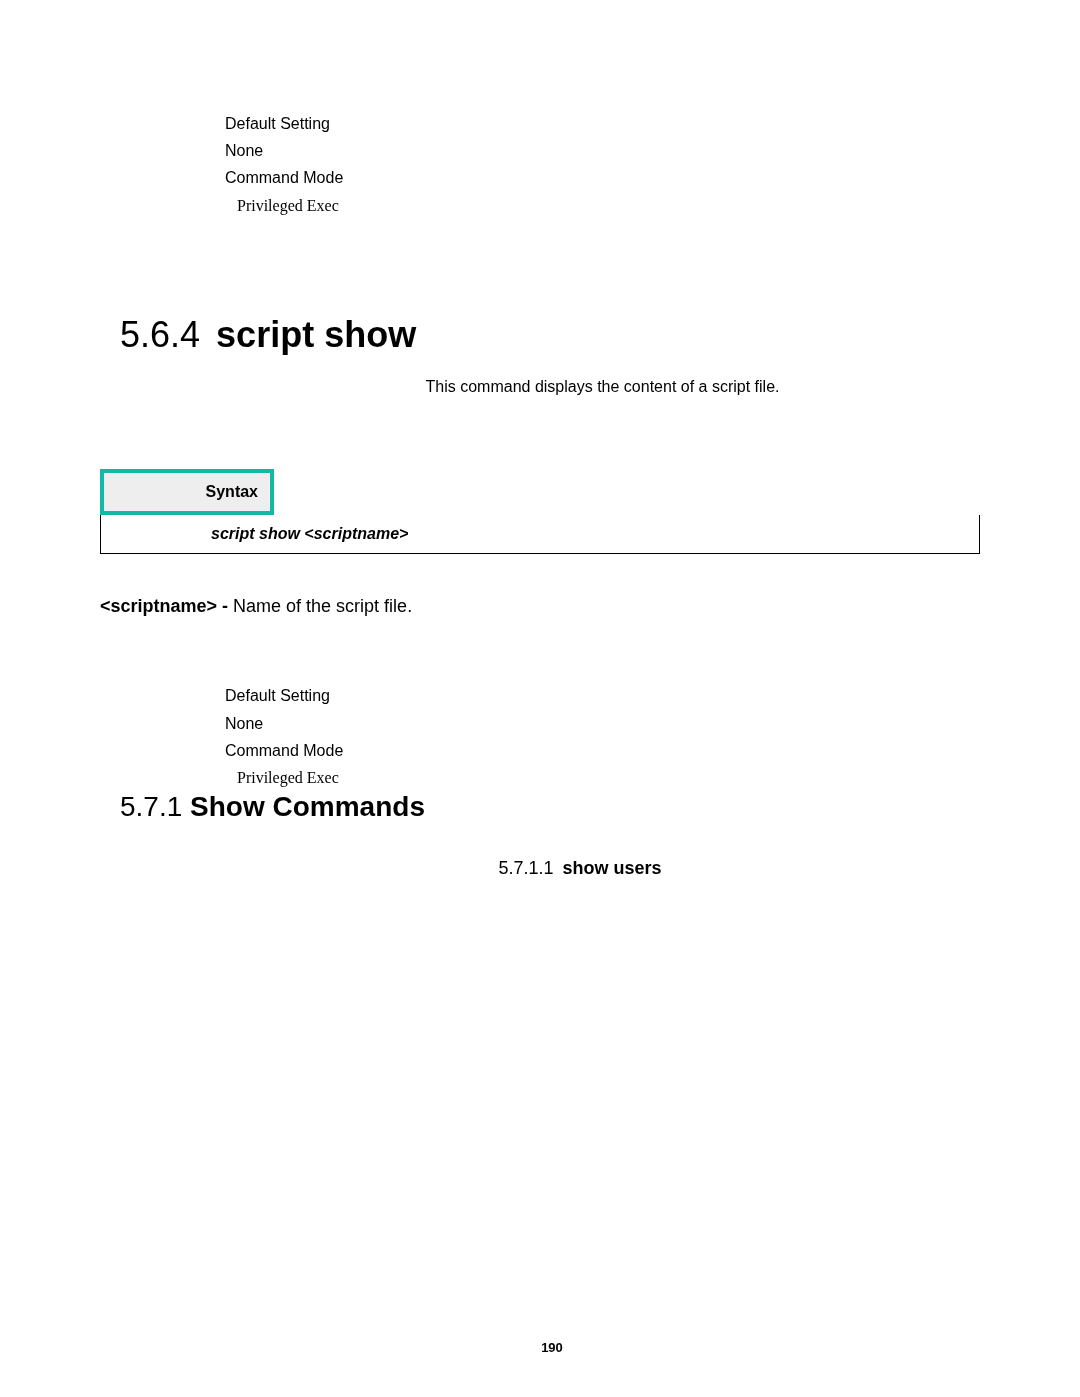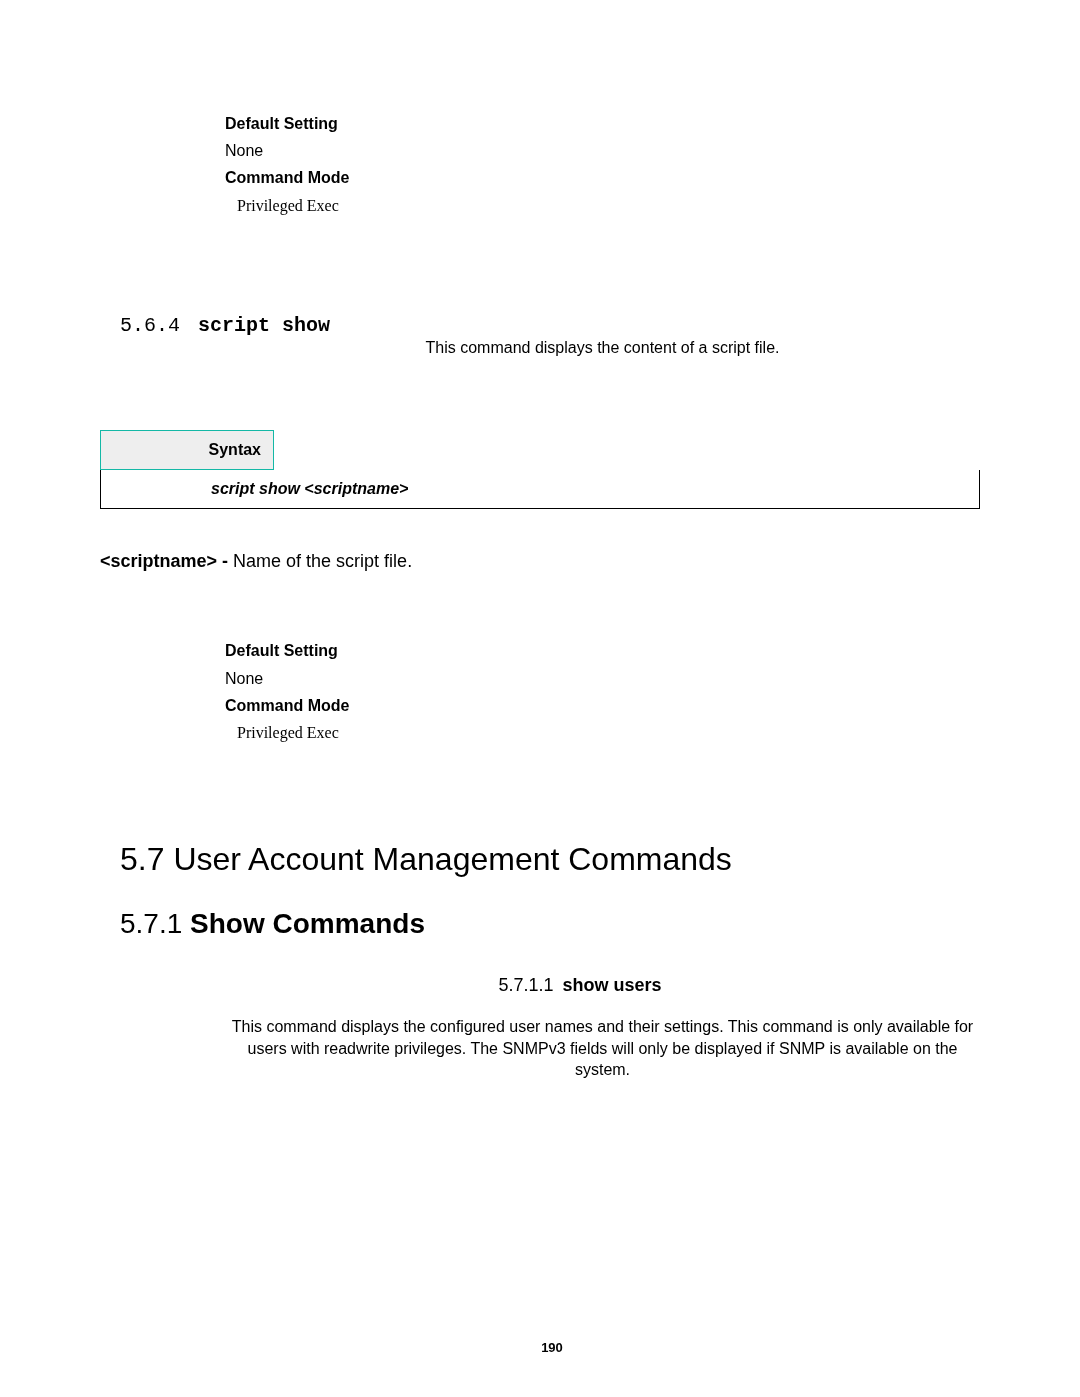--- a/index.html
+++ b/index.html
@@ -19,53 +19,53 @@
       padding: 110px 100px 60px 100px;
       position: relative;
       height: 100%;
     }
     .block-top {
       margin-left: 125px;
       font-size: 16px;
       line-height: 1.7;
     }
     .bold {
-      font-weight: bold;
+      font-weight: normal;
     }
     .indent {
       margin-left: 12px;
       font-family: Liberation Serif, serif;
     }
     .h2 {
-      font-size: 20px;
+      font-size: 36px;
       font-weight: normal;
       margin-top: 95px;
+      margin-bottom: 20px;
       margin-left: 20px;
-      font-family: Liberation Mono, monospace;
     }
     .h2 .num {
       font-weight: normal;
       margin-right: 6px;
     }
     .h2 .title {
       font-weight: bold;
     }
     .para {
       margin-left: 125px;
       font-size: 16px;
       line-height: 1.35;
       text-align: center;
     }
     .syntax-box {
       margin-top: 72px;
       margin-left: 0;
       width: 100%;
     }
     .syntax-header {
-      border: 1px solid #14b8a6;
+      border: 4px solid #14b8a6;
       background: #eeeeee;
       display: inline-block;
       padding: 10px 12px 10px 12px;
       font-weight: bold;
       font-size: 16px;
       width: 174px;
       text-align: right;
     }
     .syntax-body {
       border: 1px solid #000;
@@ -161,32 +161,27 @@
     <span class="pname">&lt;scriptname&gt; -</span><span> Name of the script file.</span>
   </div>
 
   <div class="block-mid">
     <div class="bold">Default Setting</div>
     <div>None</div>
     <div class="bold">Command Mode</div>
     <div class="indent">Privileged Exec</div>
   </div>
 
-  <div class="h1">
-    <span>5.7</span>
-    <span>User Account Management Commands</span>
-  </div>
 
   <div class="h2b">
     <span class="num">5.7.1</span>
     <span class="title">Show Commands</span>
   </div>
 
   <div class="h3">
     <span class="num">5.7.1.1</span>
     <span class="title">show users</span>
   </div>
 
-  <div class="para">This command displays the configured user names and their settings. This command is only available for users with readwrite privileges. The SNMPv3 fields will only be displayed if SNMP is available on the system.</div>
 
   <div class="page-num">190</div>
 
 </div>
 
 </body></html>

